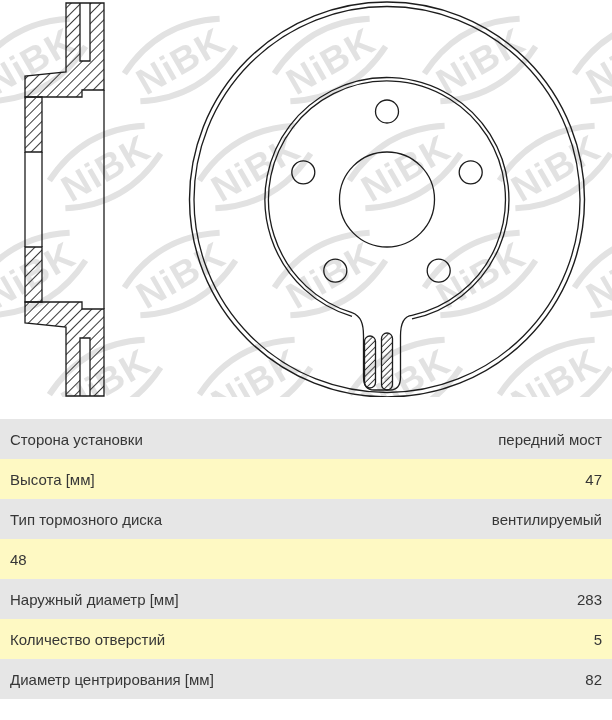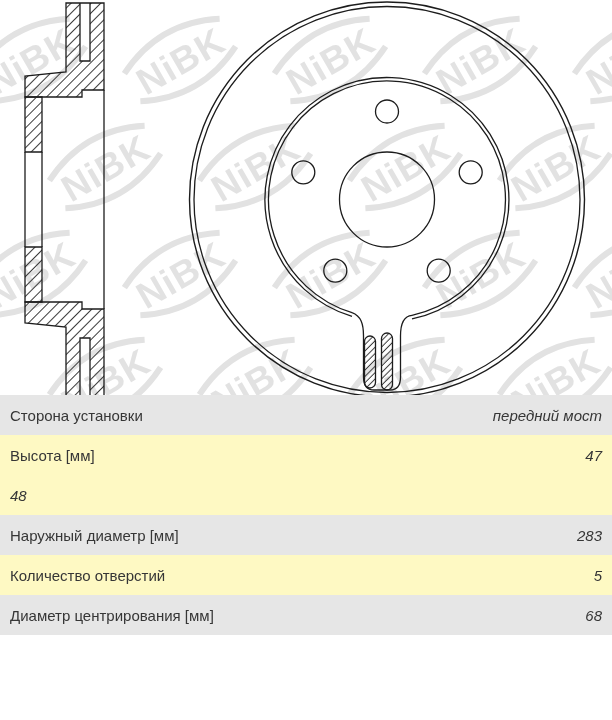--- a/index.html
+++ b/index.html
@@ -19,37 +19,37 @@
   }
   .wm-layer{position:absolute;left:0;top:0;width:100%;height:100%;}
   .wm{
     position:absolute;width:140px;height:80px;
     transform:rotate(-30deg);
     pointer-events:none;
   }
   .draw-svg{position:absolute;left:0;top:0;}
   
   .spec-table{
-    position:absolute;left:0;top:395px;
+    position:absolute;left:0;top:419px;
     width:612px;
   }
   .spec-row{
     display:flex;
     justify-content:space-between;
     align-items:center;
     height:40px;
     padding:0 10px;
     box-sizing:border-box;
     font-size:15px;
     color:#363636;
     background:#fef9c3;
   }
   .spec-row.alt{background:#e6e6e6;}
   .spec-label{white-space:nowrap;}
-  .spec-value{white-space:nowrap;font-style:italic;}
+  .spec-value{white-space:nowrap;}
 </style>
 </head>
 <body>
 
 <div class="page">
 
   <div class="drawing">
     <div class="wm-layer">
         <div class="wm" style="left: -40px; top: 20px;"><svg width="140" height="80" viewBox="0 0 140 80">
             <path d="M15 24 Q70 -4 125 24" fill="none" stroke="#e2e2e2" stroke-width="6"></path>
@@ -194,30 +194,34 @@
 
   <div class="spec-table">
     <div class="spec-row alt">
       <span class="spec-label">Сторона установки</span>
       <span class="spec-value">передний мост</span>
     </div>
     <div class="spec-row">
       <span class="spec-label">Высота [мм]</span>
       <span class="spec-value">47</span>
     </div>
+    <div class="spec-row alt">
+      <span class="spec-label">Тип тормозного диска</span>
+      <span class="spec-value">вентилируемый</span>
+    </div>
     <div class="spec-row">
       <span class="spec-value">48</span>
     </div>
     <div class="spec-row alt">
       <span class="spec-label">Наружный диаметр [мм]</span>
       <span class="spec-value">283</span>
     </div>
     <div class="spec-row">
       <span class="spec-label">Количество отверстий</span>
       <span class="spec-value">5</span>
     </div>
     <div class="spec-row alt">
       <span class="spec-label">Диаметр центрирования [мм]</span>
-      <span class="spec-value">68</span>
+      <span class="spec-value">82</span>
     </div>
   </div>
 
 </div>
 
 </body></html>

